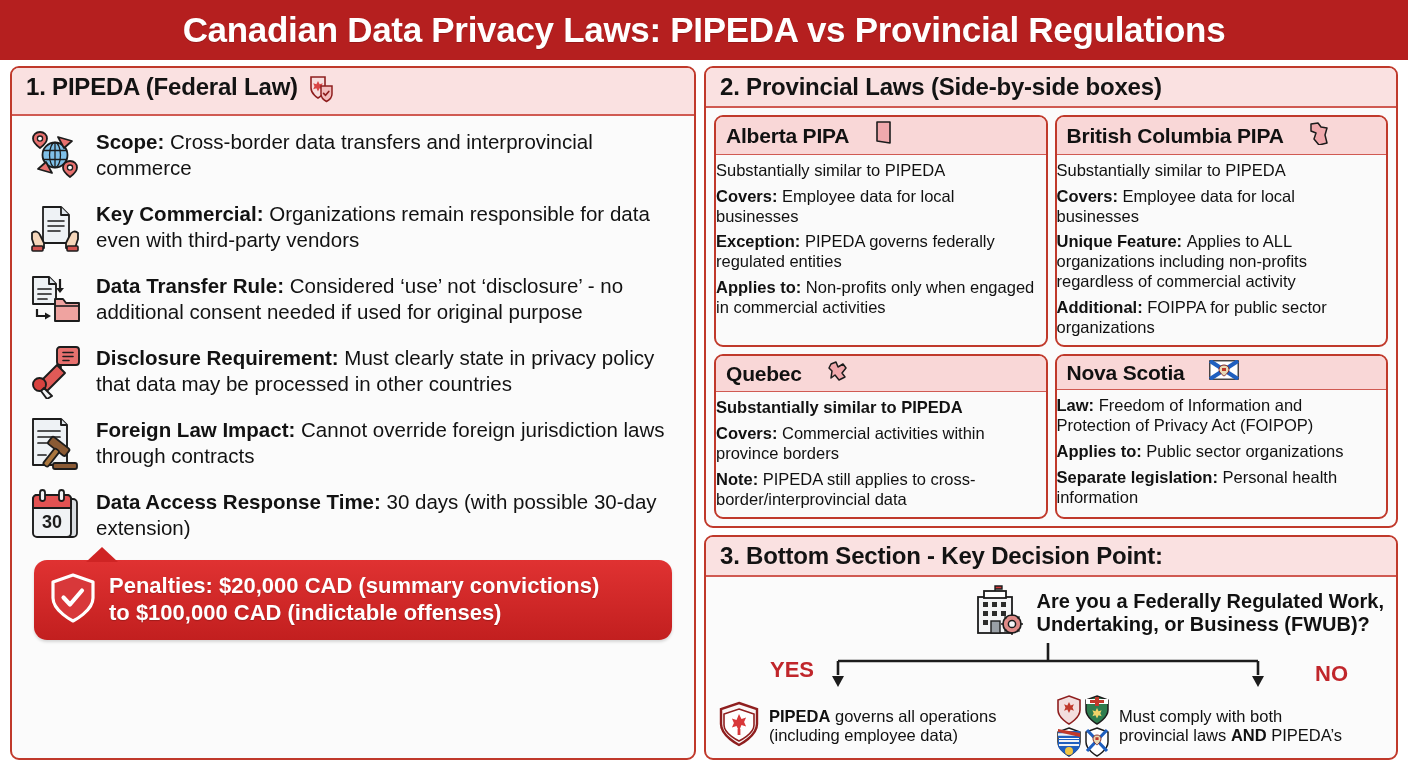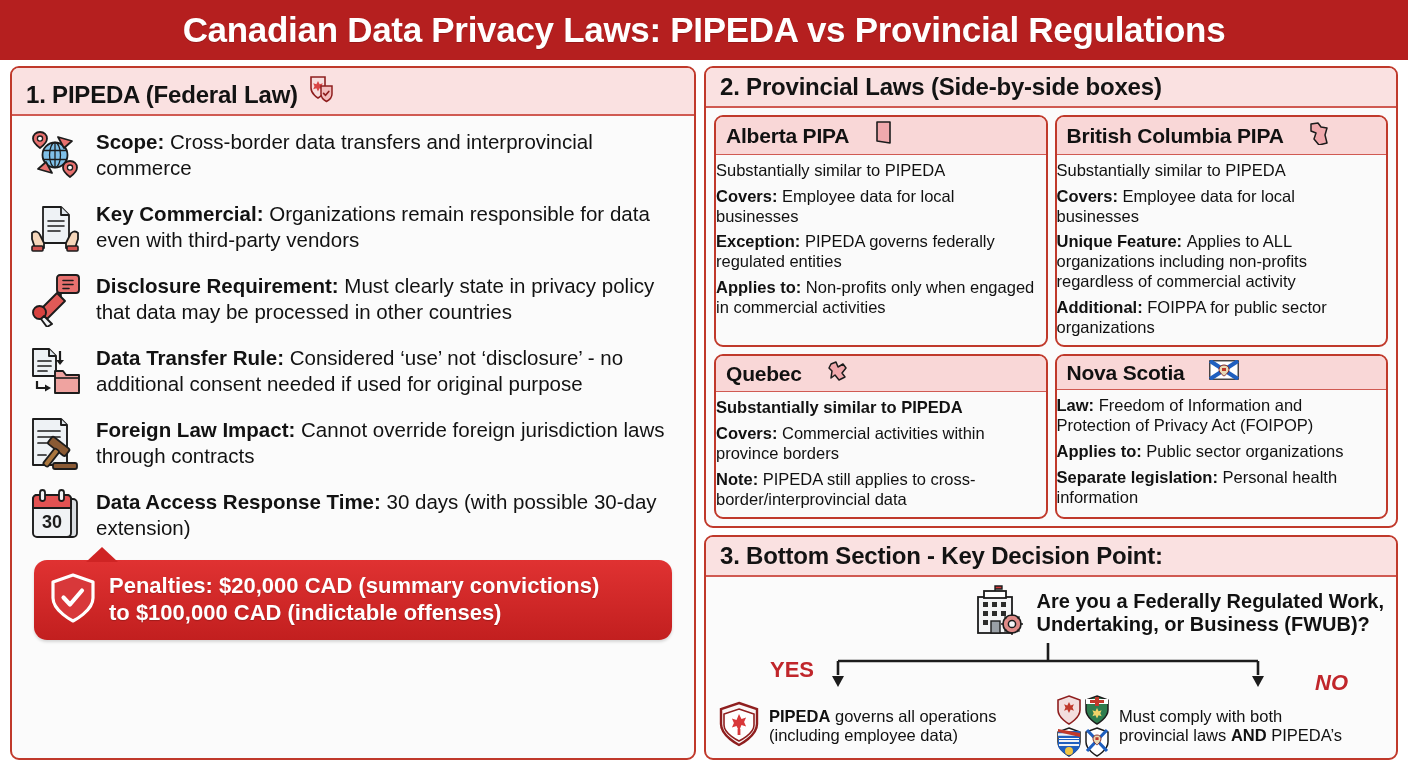--- a/index.html
+++ b/index.html
@@ -44,21 +44,21 @@
     overflow: hidden;
     display: flex; flex-direction: column;
   }
   .panel-head {
     background: #fae1e1;
     border-bottom: 2px solid #d05a52;
     padding: 5px 14px;
     font-size: 24px;
     font-weight: bold;
     color: #131313;
-    display: flex; align-items: flex-end; gap: 8px;
+    display: flex; align-items: flex-start; gap: 8px;
     letter-spacing: -0.2px;
     white-space: nowrap;
   }
   .panel-body { padding: 10px 14px; flex: 1; border-radius: 14px; }
 
   
   .feature-list { display: flex; flex-direction: column; gap: 14px; }
   .feature {
     display: flex; align-items: flex-start; gap: 12px;
   }
@@ -115,21 +115,21 @@
   .decision-body { padding: 6px 12px 8px 12px; position: relative; }
   .q-row { display:flex; align-items:center; justify-content:flex-end; gap: 10px; margin-top: 2px; }
   .q-text { font-size: 20px; font-weight: bold; line-height: 1.15; color:#111; }
 
   .branch { position: relative; height: 50px; margin-top: 2px; }
   .branch svg { position:absolute; left:0; top:0; }
   .yes-label, .no-label {
     position: absolute; font-size: 22px; font-weight: bold; color:#c0262b;
   }
   .yes-label { left: 52px; top: 14px; }
-  .no-label  { right: 36px; top: 27px; font-style: italic; }
+  .no-label  { right: 36px; top: 18px; }
 
   .outcomes { display:flex; gap: 10px; margin-top: 2px; }
   .outcome { display:flex; align-items:center; gap: 9px; flex: 1; }
   .outcome .otext { font-size: 16.5px; line-height: 1.2; color:#111; }
   .outcome .otext b { font-weight:bold; }
 
   .crest-grid { display:grid; grid-template-columns: 26px 26px; grid-gap: 2px; flex: 0 0 auto; }
 </style>
 </head>
 <body>
@@ -192,51 +192,51 @@
               </span>
               <div class="ftext">
                 <b>Key Commercial: </b>
                 <span>Organizations remain responsible for data even with third-party vendors</span>
               </div>
             </div>
 
             <div class="feature">
               <span class="ficon">
                 <svg width="56" height="56" viewBox="0 0 56 56">
-                  <rect x="30" y="4" width="22" height="18" rx="3" fill="#e8716f" stroke="#1c1c1c" stroke-width="1.9"></rect>
-                  <path d="M36 9.5 h10 M36 13.5 h10 M36 17.5 h6" stroke="#1c1c1c" stroke-width="1.6" stroke-linecap="round"></path>
-                  <path d="M34 22 l-4 6 4 0z" fill="#e8716f" stroke="#1c1c1c" stroke-width="1.6" stroke-linejoin="round"></path>
-                  <path d="M30 22 L12 40 l8 8 L38 30z" fill="#e05a57" stroke="#1c1c1c" stroke-width="1.9" stroke-linejoin="round"></path>
-                  <circle cx="12.5" cy="41.5" r="6.5" fill="#d8423f" stroke="#1c1c1c" stroke-width="1.9"></circle>
-                  <path d="M17 45 l8 8 -5 3 -6-8z" fill="#f3f4f6" stroke="#1c1c1c" stroke-width="1.9" stroke-linejoin="round"></path>
-                </svg>
-              </span>
-              <div class="ftext">
-                <b>Disclosure Requirement: </b>
-                <span>Must clearly state in privacy policy that data may be processed in other countries</span>
-              </div>
-            </div>
-
-            <div class="feature">
-              <span class="ficon">
-                <svg width="56" height="56" viewBox="0 0 56 56">
                   <path d="M6 6 h16 l7 7 v20 h-23z" fill="#eef2f5" stroke="#1c1c1c" stroke-width="1.9" stroke-linejoin="round"></path>
                   <path d="M22 6 v7 h7" fill="#dfe6ec" stroke="#1c1c1c" stroke-width="1.9" stroke-linejoin="round"></path>
                   <path d="M11 18 h13 M11 23 h13 M11 28 h9" stroke="#1c1c1c" stroke-width="1.7" stroke-linecap="round"></path>
                   <path d="M33 8 v11" fill="none" stroke="#1c1c1c" stroke-width="2.2"></path>
                   <path d="M33 22 l-4-5 h8z" fill="#1c1c1c"></path>
                   <path d="M10 38 v7 h10" fill="none" stroke="#1c1c1c" stroke-width="2.2"></path>
                   <path d="M24 45 l-6-3.5 v7z" fill="#1c1c1c"></path>
                   <path d="M28 28 h8 l3 4 h13 v18 h-24z" fill="#efa3a0" stroke="#1c1c1c" stroke-width="1.9" stroke-linejoin="round"></path>
                   <path d="M28 35 h24" stroke="#1c1c1c" stroke-width="1.6"></path>
                 </svg>
               </span>
               <div class="ftext">
                 <b>Data Transfer Rule: </b>
                 <span>Considered ‘use’ not ‘disclosure’ - no additional consent needed if used for original purpose</span>
+              </div>
+            </div>
+
+            <div class="feature">
+              <span class="ficon">
+                <svg width="56" height="56" viewBox="0 0 56 56">
+                  <rect x="30" y="4" width="22" height="18" rx="3" fill="#e8716f" stroke="#1c1c1c" stroke-width="1.9"></rect>
+                  <path d="M36 9.5 h10 M36 13.5 h10 M36 17.5 h6" stroke="#1c1c1c" stroke-width="1.6" stroke-linecap="round"></path>
+                  <path d="M34 22 l-4 6 4 0z" fill="#e8716f" stroke="#1c1c1c" stroke-width="1.6" stroke-linejoin="round"></path>
+                  <path d="M30 22 L12 40 l8 8 L38 30z" fill="#e05a57" stroke="#1c1c1c" stroke-width="1.9" stroke-linejoin="round"></path>
+                  <circle cx="12.5" cy="41.5" r="6.5" fill="#d8423f" stroke="#1c1c1c" stroke-width="1.9"></circle>
+                  <path d="M17 45 l8 8 -5 3 -6-8z" fill="#f3f4f6" stroke="#1c1c1c" stroke-width="1.9" stroke-linejoin="round"></path>
+                </svg>
+              </span>
+              <div class="ftext">
+                <b>Disclosure Requirement: </b>
+                <span>Must clearly state in privacy policy that data may be processed in other countries</span>
               </div>
             </div>
 
             <div class="feature">
               <span class="ficon">
                 <svg width="56" height="56" viewBox="0 0 56 56">
                   <path d="M6 4 h28 l6 6 v40 h-34z" fill="#eef2f5" stroke="#1c1c1c" stroke-width="1.9" stroke-linejoin="round"></path>
                   <path d="M34 4 v6 h6" fill="#dfe6ec" stroke="#1c1c1c" stroke-width="1.9" stroke-linejoin="round"></path>
                   <path d="M11 16 h22 M11 22 h22 M11 28 h14 M11 40 h8" stroke="#1c1c1c" stroke-width="1.7" stroke-linecap="round"></path>
                   <g transform="rotate(38 33 33)">

